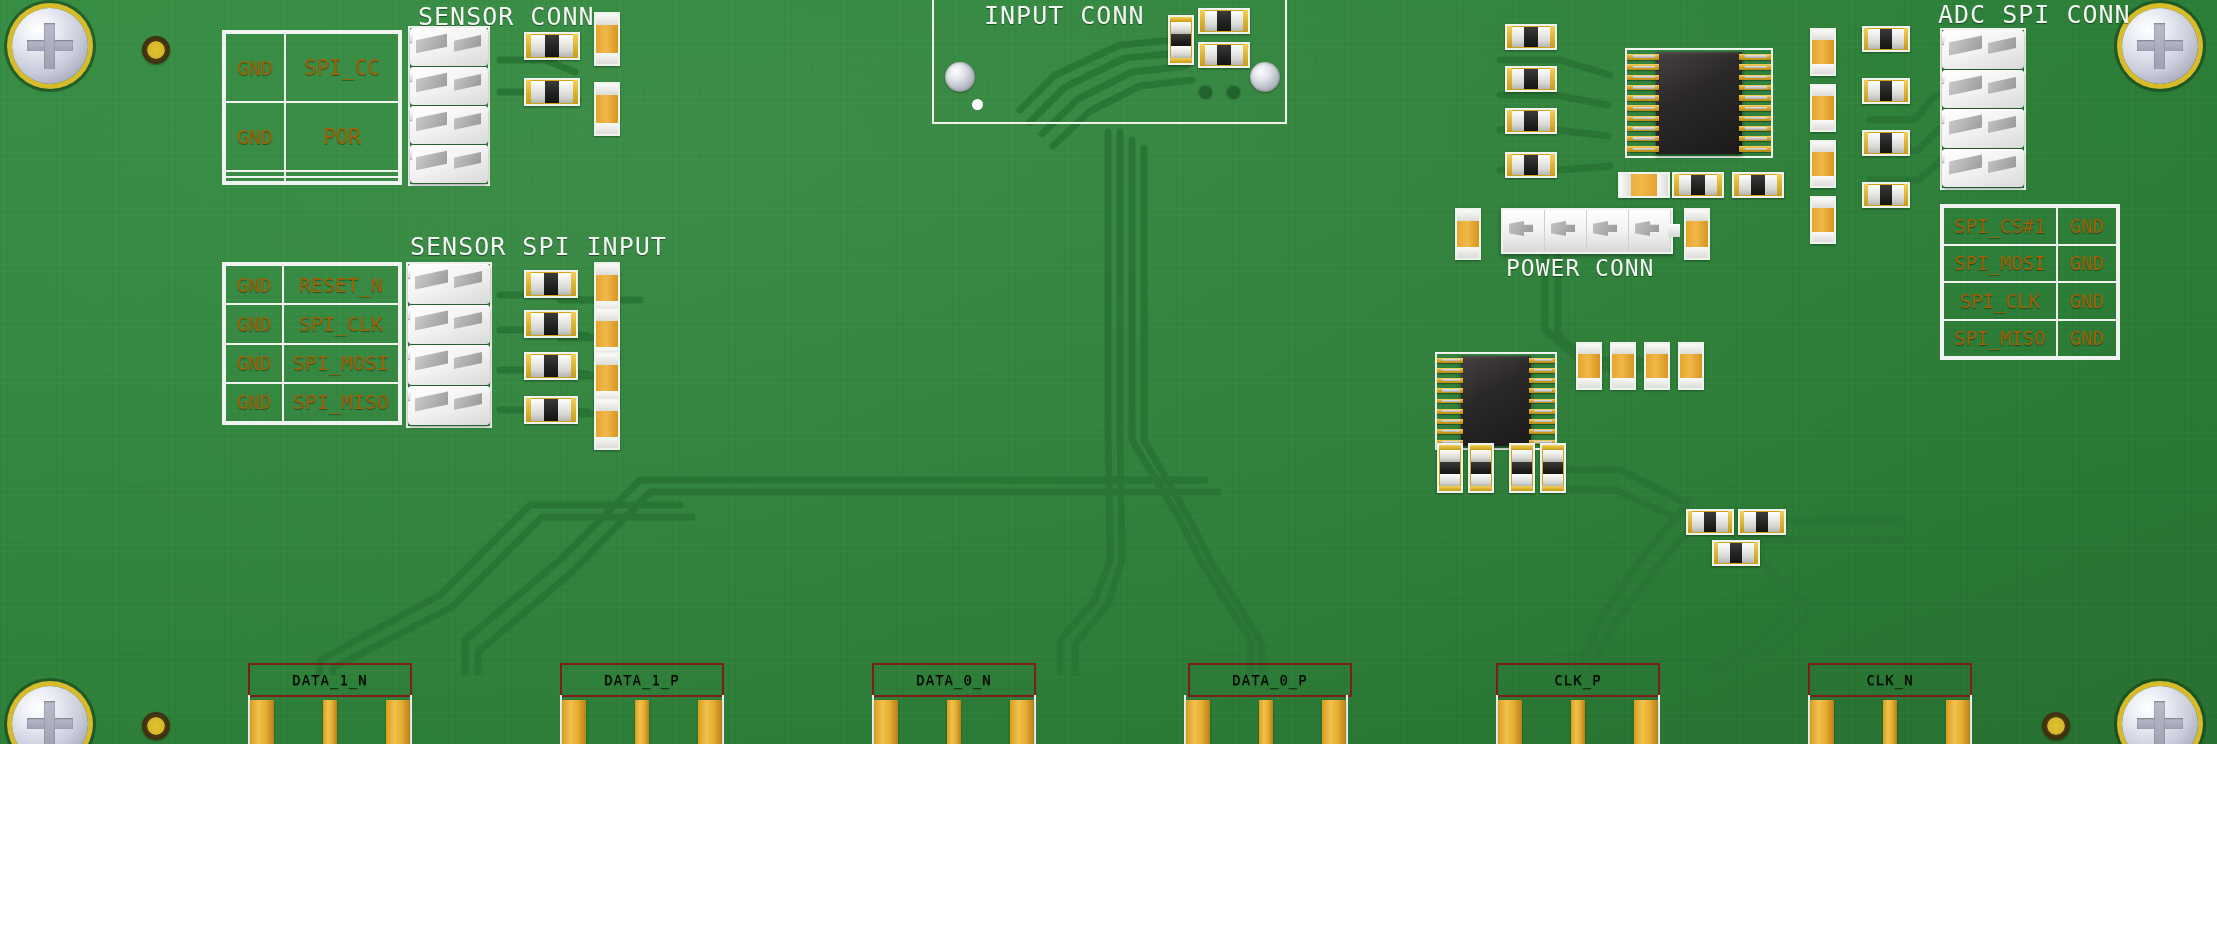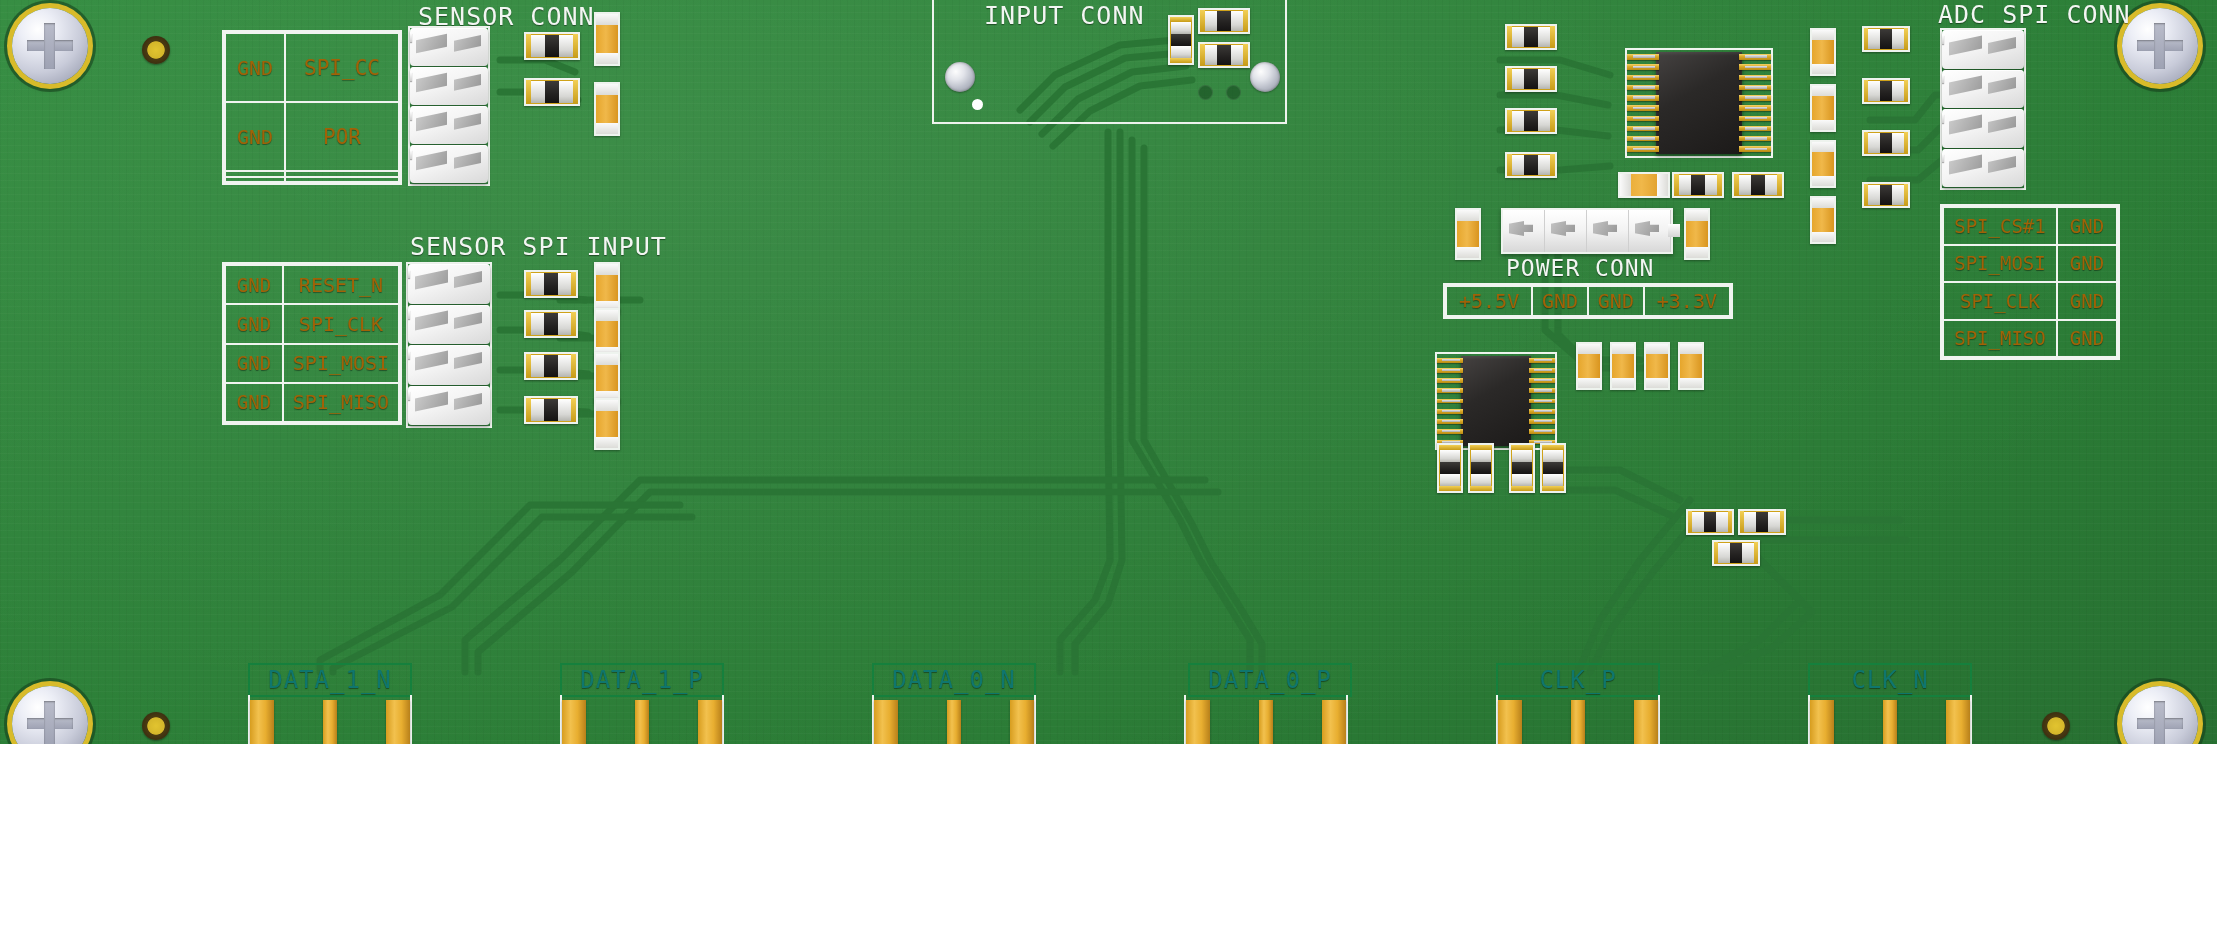--- a/index.html
+++ b/index.html
@@ -281,26 +281,26 @@
   .sma .thread {
     position:absolute; top:168px; left: 26%; width: 48%; height: 78px;
     background:
       repeating-linear-gradient(170deg, #f0c257 0px, #f0c257 4px, #c08b1c 5px, #b07f18 11px),
       linear-gradient(90deg,#b98119 0%, #f3c75f 30%, #e2a82c 62%, #9c7016 100%);
     border-radius: 0 0 6px 6px;
   }
   
   .sma-label {
     position:absolute;
-    border: 2px solid #15803d;
+    border: 2px solid #7f1d1d;
     box-sizing: border-box;
     display:flex; align-items:center; justify-content:center;
-    color:#0f766e;
+    color:#000000;
     font-family: "DejaVu Sans Mono", monospace;
-    font-size: 24px;
+    font-size: 14px;
     letter-spacing: 1px;
     text-shadow: 0 1px 1px rgba(0,0,0,0.4);
     white-space:nowrap;
   }
   .sma-outline {
     position:absolute;
     border: 2px solid #f0f4f0;
     border-top:none;
     box-sizing:border-box;
   }
@@ -743,32 +743,20 @@
     <div class="pcell"></div>
     <div class="pcell"></div>
     <div class="pcell"></div>
     <div class="pcell">
         <div class="pnub"></div>
       </div>
   </div>
 
   <div class="silk silk-title" style="left:1506px;top:255px;font-size:23px;">POWER  CONN</div>
 
-  <div class="silk-table" style="left:1443px;top:283px;width:290px;height:36px;">
-    <table>
-      <tbody>
-          <tr>
-        <td style="font-size:20px;">+5.5V</td>
-        <td style="font-size:20px;">GND</td>
-        <td style="font-size:20px;">GND</td>
-        <td style="font-size:20px;">+3.3V</td>
-      </tr>
-    </tbody>
-      </table>
-  </div>
 
   <div class="ic" style="left:1435px;top:352px;width:122px;height:98px;">
     <div class="pkg"></div>
     <div class="pins-l">
       <div class="pin"></div>
         <div class="pin"></div>
       <div class="pin"></div>
         <div class="pin"></div>
       <div class="pin"></div>
         <div class="pin"></div>

